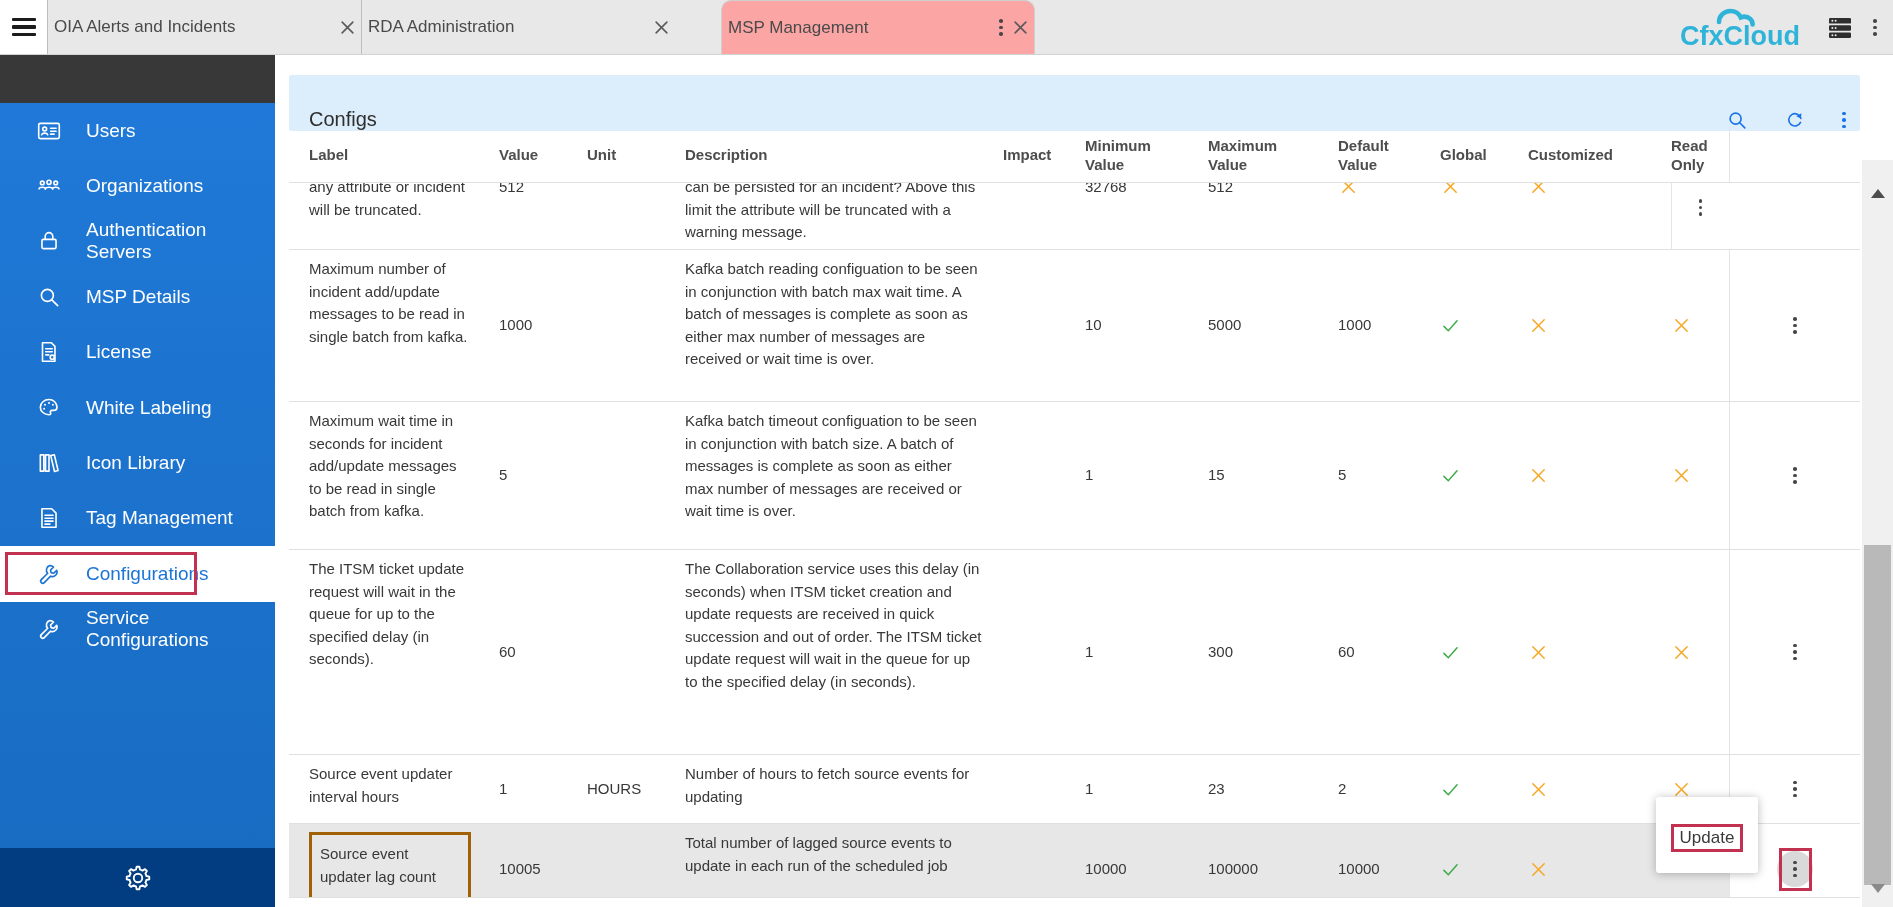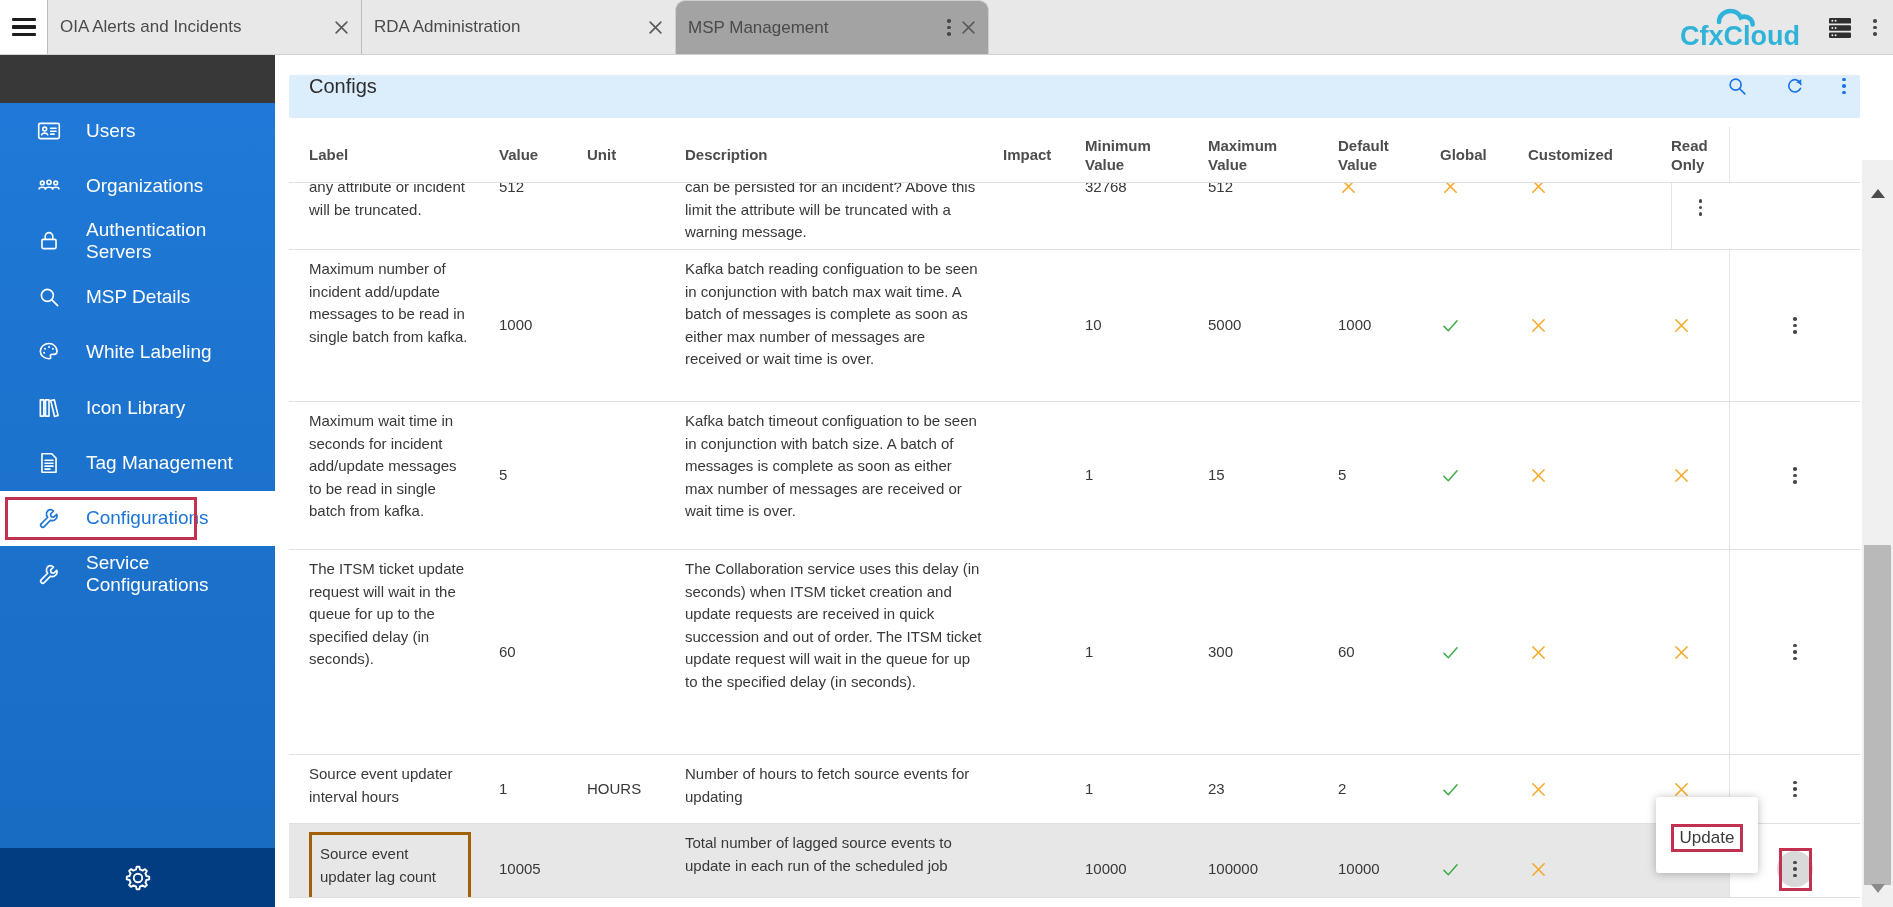--- a/index.html
+++ b/index.html
@@ -8,26 +8,26 @@
   body { position:relative; }
 
   
   .topbar { position:absolute; left:0; top:0; width:1893px; height:55px;
             background:#e8e8e8; border-bottom:1px solid #d2d2d2; display:flex; }
   .hamburger-box { width:47px; height:54px; background:#fff; display:flex;
                    align-items:center; justify-content:center; cursor:pointer; }
   .hamburger-box .bars { width:24px; }
   .hamburger-box .bars i { display:block; height:3.2px; background:#1c1c1c; margin:4px 0; border-radius:1px; }
   .tabstrip { display:flex; height:100%; }
-  .tab { width:314px; height:100%; display:flex; align-items:center; padding:0 12px;
+  .tab { width:314px; height:100%; display:flex; align-items:center; padding:0 6px;
          border-left:1px solid #bdbdbd; color:#4a4a4a; font-size:17px; cursor:pointer; }
   .tab:last-child { border-right:1px solid #bdbdbd; }
   .tab .tab-label { flex:1; overflow:hidden; white-space:nowrap; text-overflow:ellipsis; }
-  .tab.active { background:#a3a3a3; border-radius:10px 10px 0 0;
-                border:1px solid #cfcfcf; border-bottom:none; }
+  .tab.active { background:#fca5a5; border-radius:10px 10px 0 0;
+                border:1px solid #cfcfcf; border-bottom:none;margin-left:46px; }
   .xicon { width:15px; height:15px; flex:0 0 auto; margin-left:10px; cursor:pointer; }
   .kdots { display:inline-flex; flex-direction:column; align-items:center; gap:3px; }
   .kdots i { width:3.6px; height:3.6px; border-radius:50%; background:#474747; display:block; }
   .tab .kdots { margin-left:8px; }
   .topbar-right { position:absolute; right:10px; top:0; height:55px; display:flex;
                   align-items:center; gap:15px;text-align:right; }
   .logo-svg { width:134px; height:46px; }
   .applist-icon { width:24px; height:22px; cursor:pointer; }
   .topbar-kebab { padding:4px 6px; cursor:pointer; }
 
@@ -40,22 +40,22 @@
   .side-item .s-ic { width:26px; height:26px; margin-right:24px; flex:0 0 auto; }
   .s-ic { fill:none; stroke:currentColor; stroke-width:1.5; stroke-linecap:round; stroke-linejoin:round; }
   .side-item.selected { background:#fff; color:#1b74d6; }
   .anno-side { position:absolute; left:5px; top:6px; width:192px; height:43px;
                border:3px solid #c2314f; pointer-events:none; }
   .side-footer { position:absolute; left:0; bottom:0; width:275px; height:59px;
                  background:#013d80; display:flex; align-items:center; justify-content:center; }
   .side-footer .s-ic { width:30px; height:30px; color:#fff; cursor:pointer; }
 
   
-  .panel-bar { position:absolute; left:289px; top:75px; width:1571px; height:43px;
-               background:#dcedfb; border-radius:2px; display:flex; align-items:flex-start;
+  .panel-bar { position:absolute; left:289px; top:75px; width:1571px; height:56px;
+               background:#dcedfb; border-radius:2px; display:flex; align-items:flex-end;
                padding:0 14px 0 20px; }
   .panel-title { font-size:20px; color:#2e2e2e; }
   .panel-actions { margin-left:auto; display:flex; align-items:center; gap:36px; }
   .tb-ic { width:22px; height:22px; cursor:pointer; }
   .blue-kdots i { background:#1a73e8; }
 
   
   .grid-cols { display:grid; padding-left:20px;
     grid-template-columns:190px 88px 98px 318px 82px 123px 130px 102px 88px 143px 58px 131px; }
   .thead { position:absolute; left:289px; top:127px; width:1571px; height:56px;
@@ -216,20 +216,30 @@
           <svg class="s-ic" viewBox="0 0 24 24">
             <circle cx="10.5" cy="10.5" r="5.5"></circle>
             <path d="M14.6 14.6L20 20"></path>
           </svg>
         </span>
         <span>MSP Details</span>
       </div>
       <div class="side-item">
         <span style="display:flex">
           <svg class="s-ic" viewBox="0 0 24 24">
+            <path d="M6 3.5h8.2l3.3 3.3V20.5H6z"></path>
+            <path d="M9 9h6M9 11.8h6M9 14.6h2.8"></path>
+            <circle cx="15" cy="16.8" r="1.9"></circle>
+          </svg>
+        </span>
+        <span>License</span>
+      </div>
+      <div class="side-item">
+        <span style="display:flex">
+          <svg class="s-ic" viewBox="0 0 24 24">
             <path d="M12 4.2c-4.4 0-8 3.1-8 7s3.6 7 8 7c1.5 0 1.9-.9 1.4-1.7-.7-1.1.1-2.3 1.5-2.3h1.6c1.6 0 2.9-1.2 2.9-2.9C19.4 7.2 16 4.2 12 4.2z"></path>
             <circle cx="8.3" cy="9" r=".9" fill="currentColor" stroke="none"></circle>
             <circle cx="12" cy="7.4" r=".9" fill="currentColor" stroke="none"></circle>
             <circle cx="15.6" cy="9" r=".9" fill="currentColor" stroke="none"></circle>
             <circle cx="7.5" cy="12.6" r=".9" fill="currentColor" stroke="none"></circle>
           </svg>
         </span>
         <span>White Labeling</span>
       </div>
       <div class="side-item">

